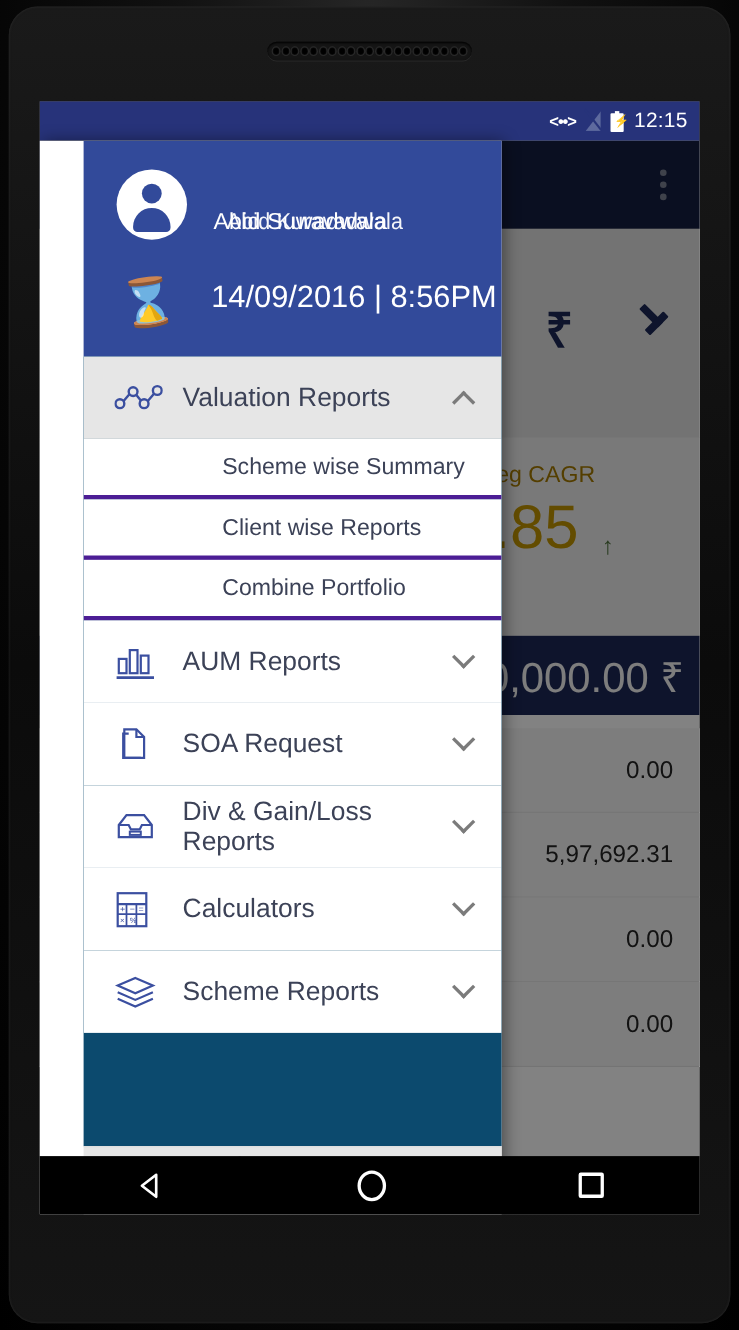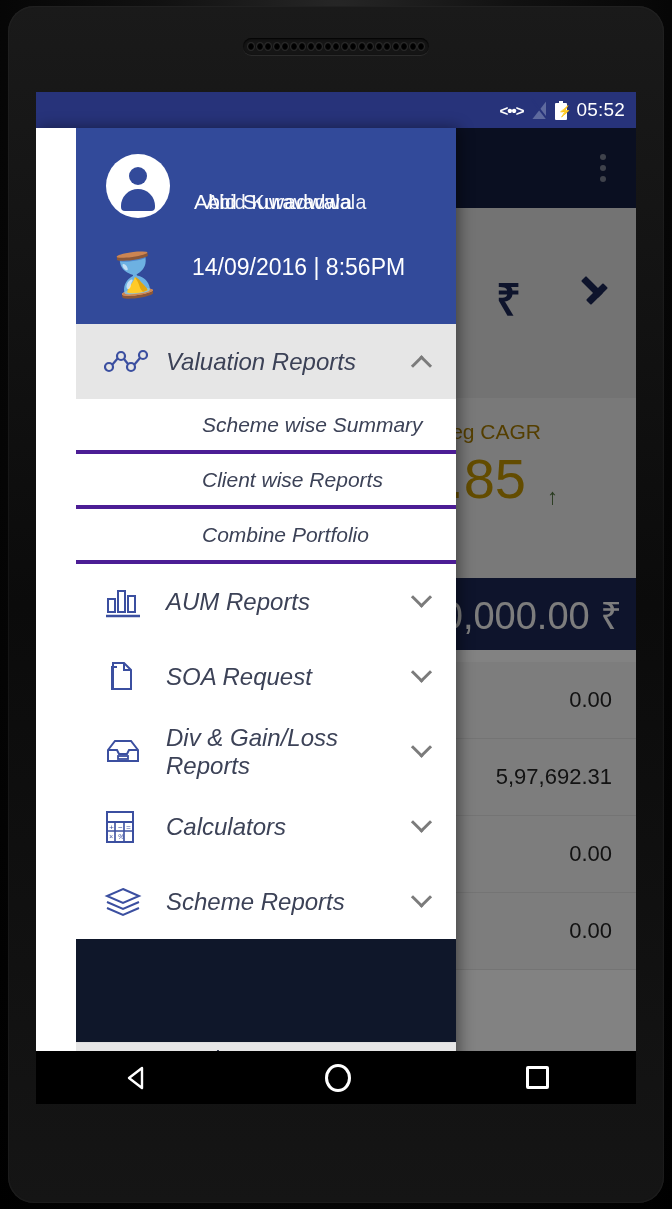--- a/index.html
+++ b/index.html
@@ -167,24 +167,24 @@
     font-size:21px; color:#fff; letter-spacing:.2px;
   }
   #user-name-alt { opacity:.95; transform:translateX(6px) scaleX(.93); }
 
   #timer-icon {
     position:absolute; left:32px; top:120px; width:54px; height:54px;
     display:flex; align-items:center; justify-content:center;
     font-size:42px; color:#fff; transform:rotate(-8deg);
   }
   #drawer-datetime {
-    position:absolute; left:116px; top:126px; font-size:23px; color:#fff;
-  }
-
-  #drawer-menu { flex:1 1 auto; overflow:hidden; background:#0f172a;font-style:italic; }
+    position:absolute; left:116px; top:126px; font-size:28px; color:#fff;
+  }
+
+  #drawer-menu { flex:1 1 auto; overflow:hidden; background:#0c4a6e; }
 
   .menu-item {
     height:75px; display:flex; align-items:center; padding-left:28px; padding-right:20px;
     background:#fff; position:relative;
   }
   .menu-item.active { background:#e6e6e6; }
   .menu-item .mi-icon {
     width:54px; height:40px; flex:0 0 54px;
     display:flex; align-items:center; justify-content:flex-start;
     color:#3b4fa0;
@@ -285,21 +285,21 @@
           <span class="slash"></span>
         </span>
     </span>
     <span class="sb-icon">
       <span id="battery-icon">
           <span class="cap"></span>
           <span class="body"></span>
           <span class="bolt">⚡</span>
         </span>
     </span>
-    <span id="status-clock">05:52</span>
+    <span id="status-clock">12:15</span>
   </div>
 
   <div id="app-background">
 
     <div id="app-toolbar">
       <div id="overflow-menu">
         <i></i>
           <i></i>
           <i></i>
       </div>

